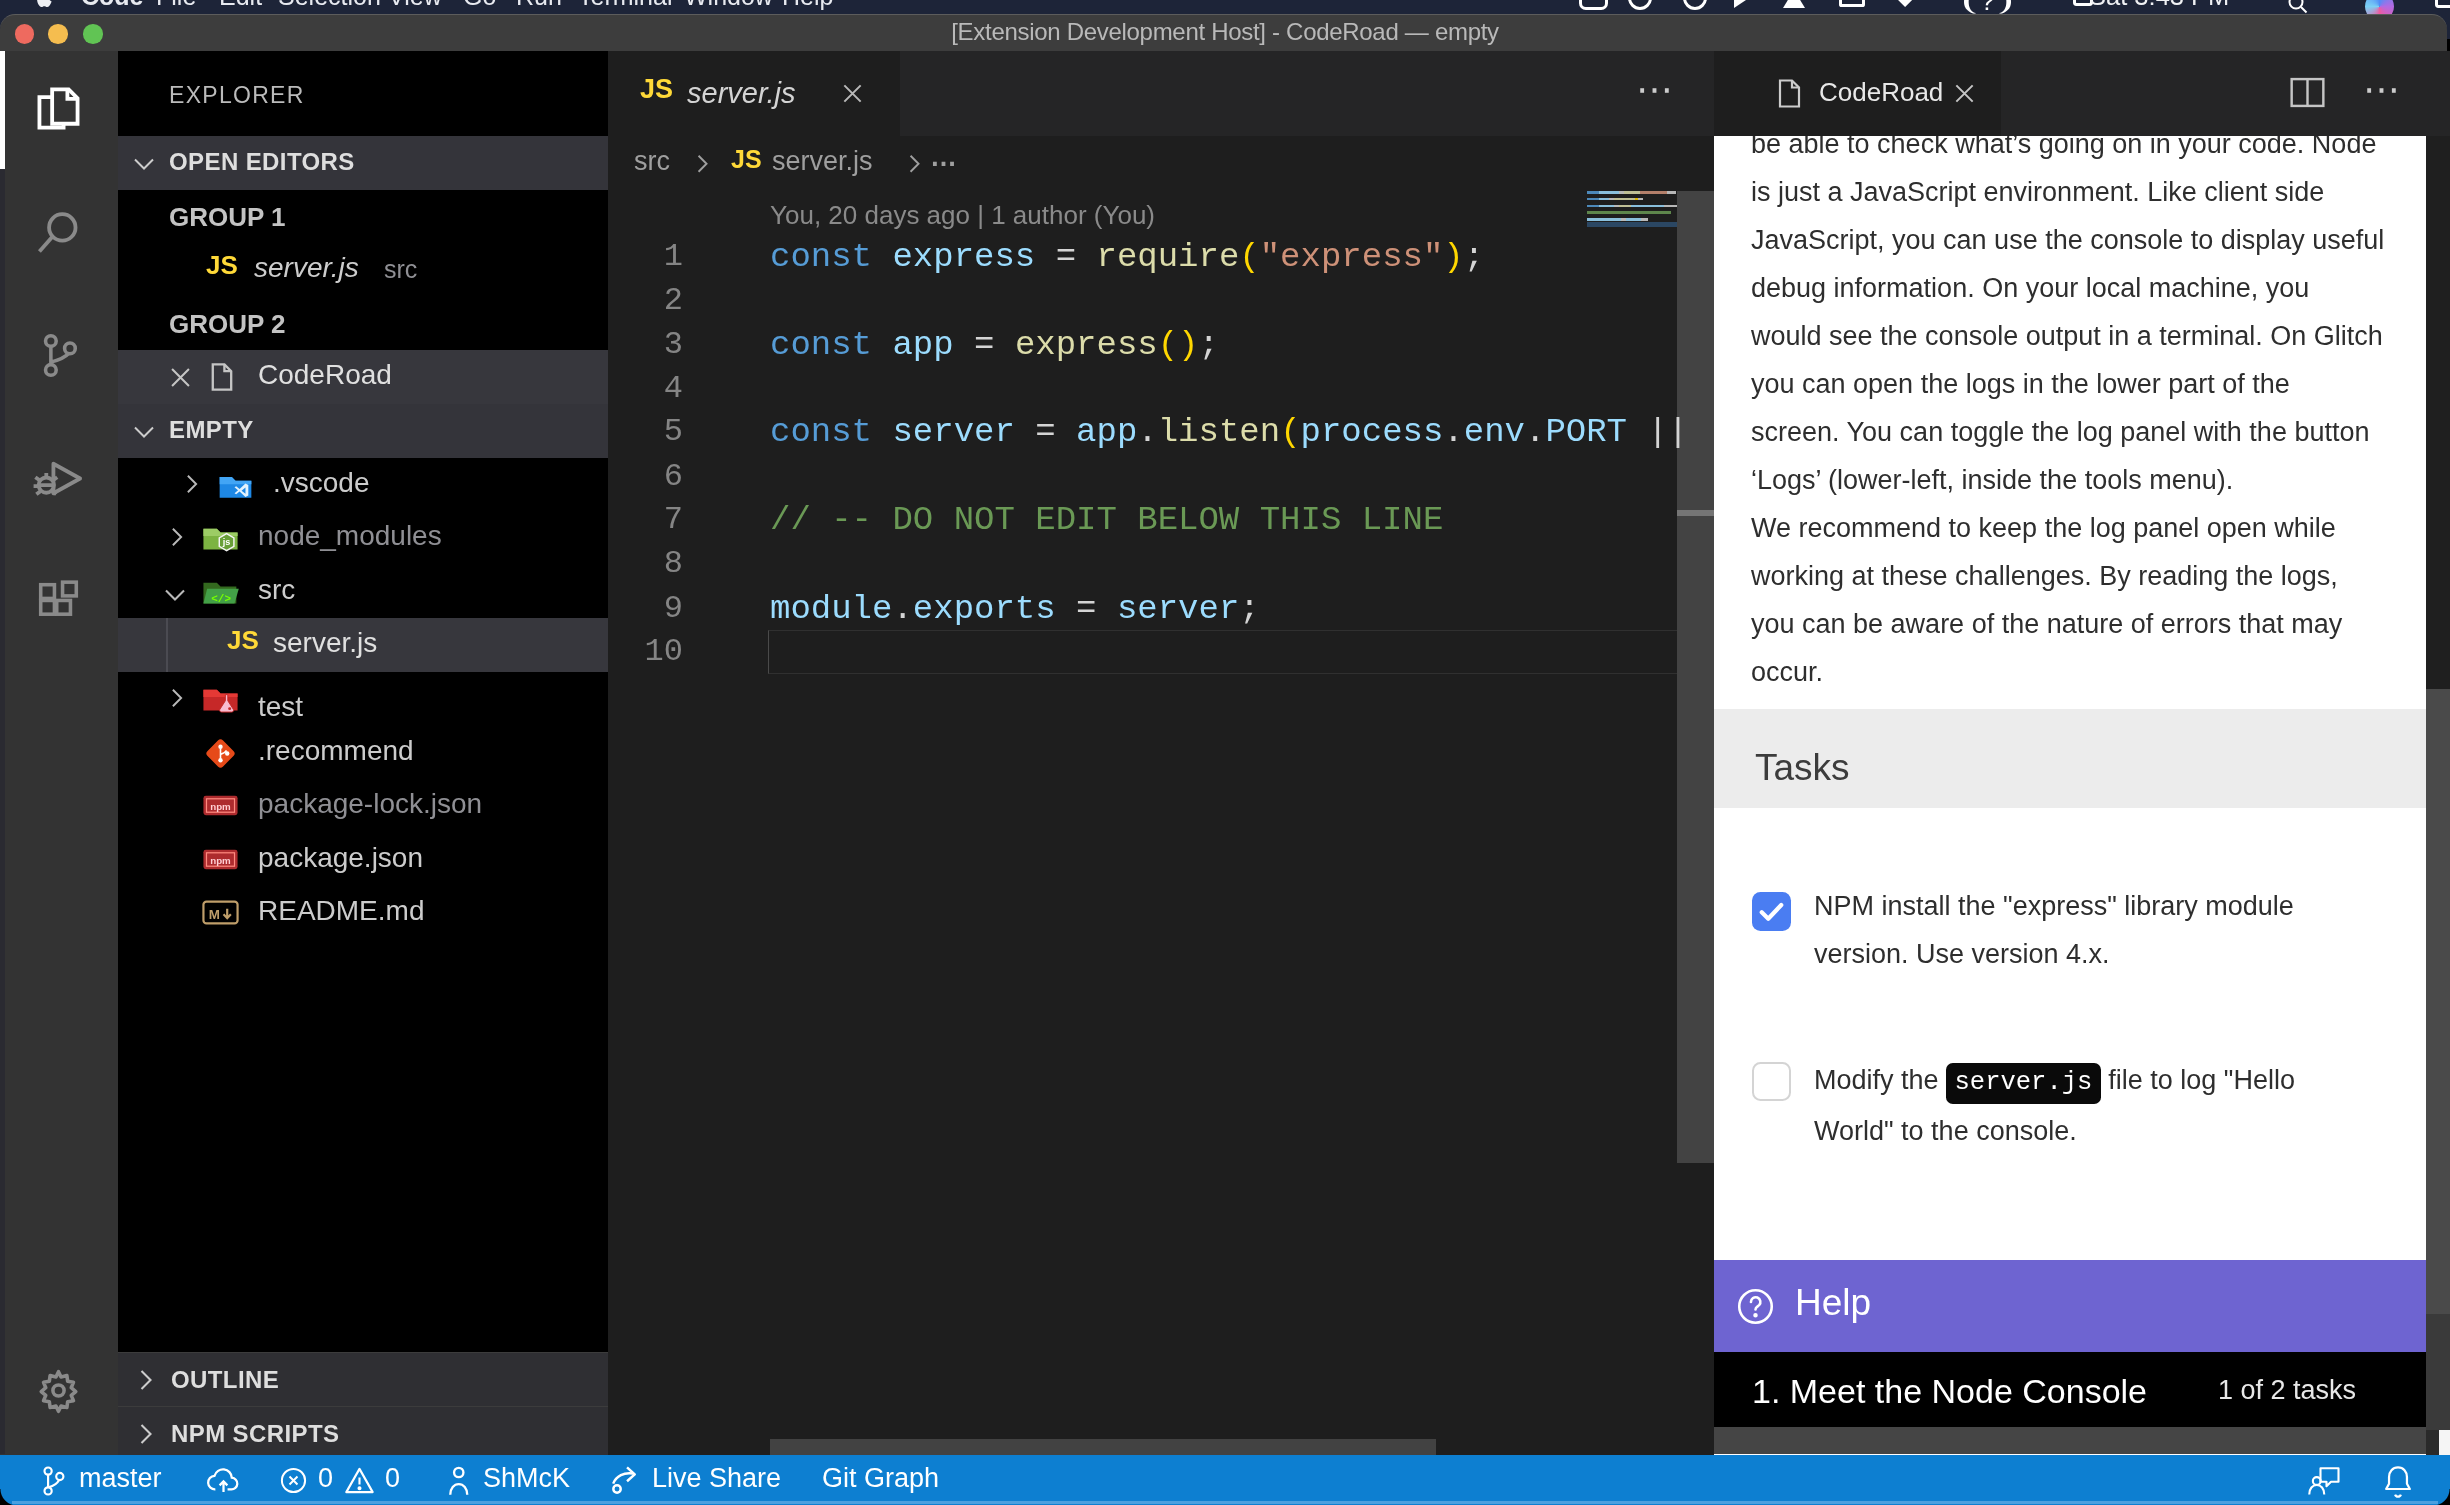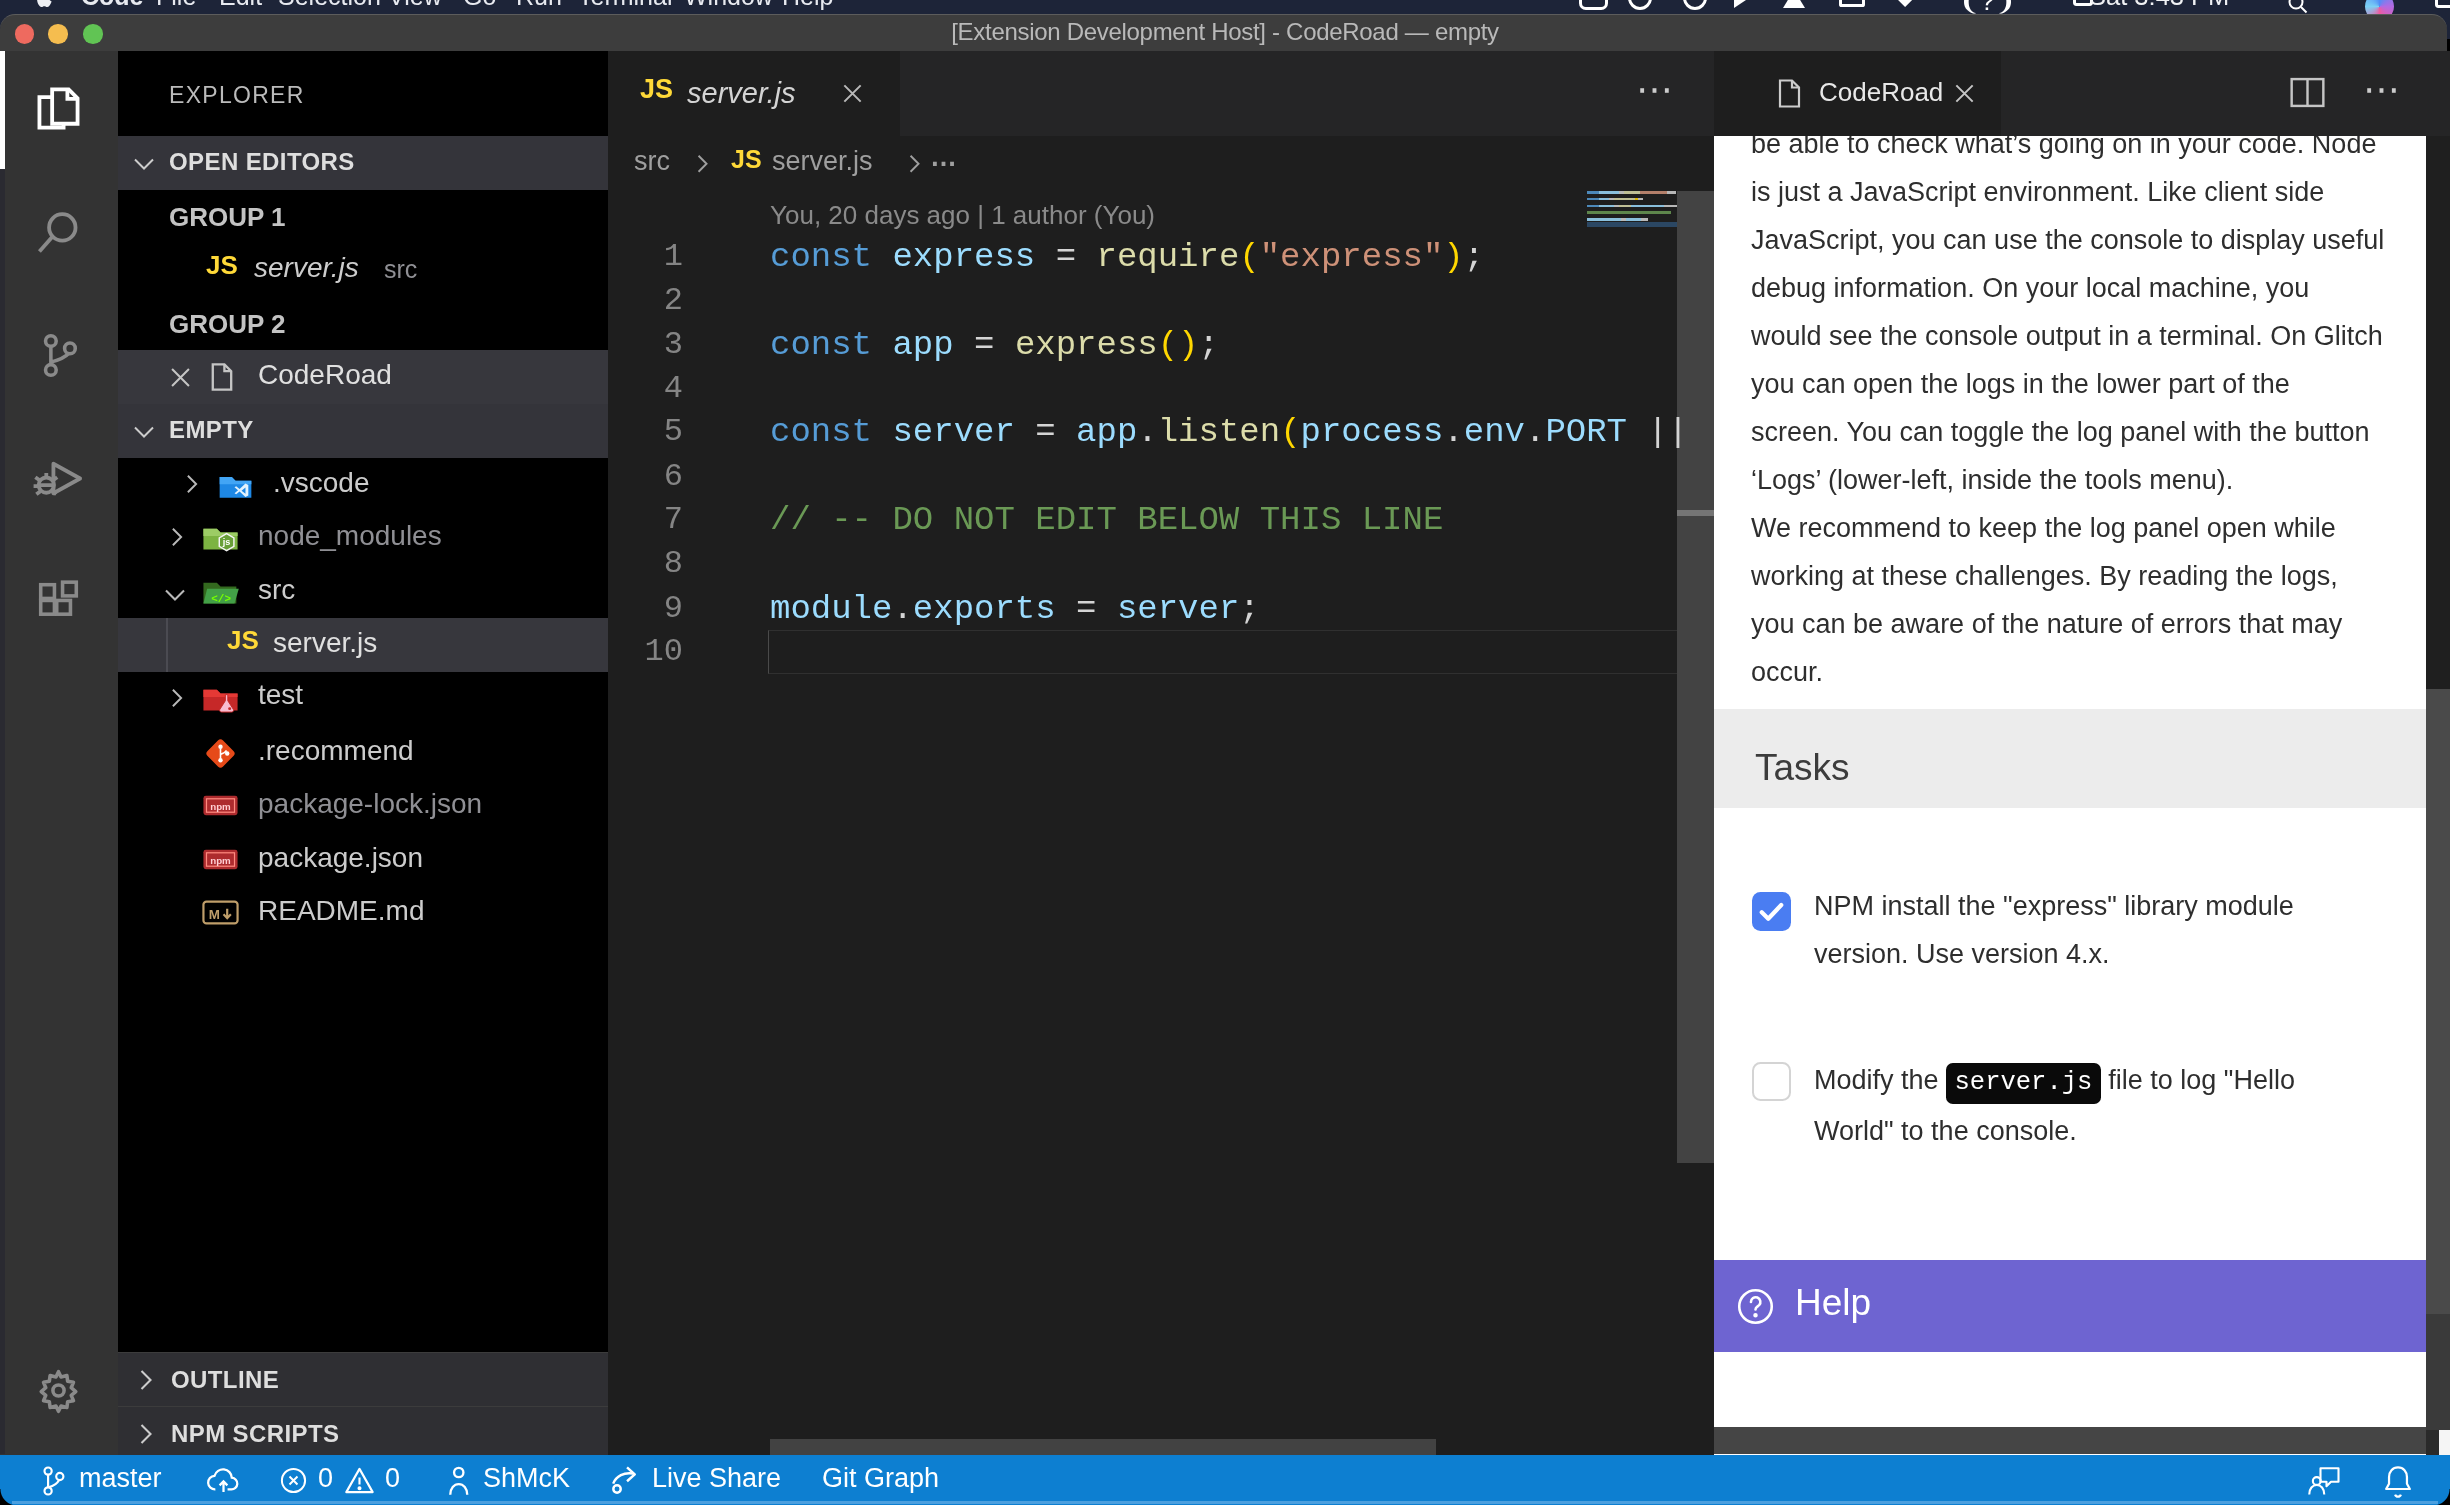--- a/index.html
+++ b/index.html
@@ -174,21 +174,21 @@
       <div class="abs" style="left:0;top:536px;width:490px;height:54px;">
         <svg class="abs" style="left:48px;top:15.3px;" width="22" height="22" viewBox="0 0 16 16">
             <path d="M5 2l6 6-6 6" stroke="#b9b9b9" stroke-width="1.4" fill="none"></path>
           </svg>
         <svg class="abs" style="left:83px;top:7.7px;" width="39" height="39" viewBox="0 0 32 32">
 <path d="M2 8h11l3 3h14v14H2z" fill="#c62828"></path>
 <path d="M2 8h11l3 3h14v3H2z" fill="#e53935"></path>
 <path d="M20 12v5l-4.5 7a1.5 1.5 0 001.3 2.3h8.4a1.5 1.5 0 001.3-2.3L22 17v-5z" fill="#f8bbd0" stroke="#c62828" stroke-width="0.8"></path>
 <circle cx="23.5" cy="23.5" r="1.2" fill="#c62828"></circle>
 </svg>
-        <div class="abs" style="left:140px;top:7px;">test</div>
+        <div class="abs" style="left:140px;top:19px;">test</div>
       </div>
 
       <div class="abs" style="left:0;top:590px;width:490px;height:54px;">
         <svg class="abs" style="left:83px;top:7.7px;" width="39" height="39" viewBox="0 0 32 32">
 <rect x="7" y="7" width="18" height="18" rx="3" transform="rotate(45 16 16)" fill="#e64a19"></rect>
 <circle cx="16" cy="10.5" r="1.8" fill="#fff"></circle>
             <circle cx="16" cy="21.5" r="1.8" fill="#fff"></circle>
             <circle cx="21.5" cy="16" r="1.8" fill="#fff"></circle>
 <path d="M16 12v8M16.5 16.5c2-0.5 3.5-1.5 4.5-3" stroke="#fff" stroke-width="1.3" fill="none"></path>
 </svg>
@@ -343,20 +343,24 @@
 
       <div class="abs" style="left:0;top:1124px;width:712px;height:92px;background:#6e64d1;">
         <svg class="abs" style="left:22px;top:27px;" width="39" height="39" viewBox="0 0 24 24" fill="none" stroke="#ffffff" stroke-width="1.6">
             <circle cx="12" cy="12" r="10"></circle>
             <path d="M9.2 9.2a2.9 2.9 0 115 2c-.9.9-2.2 1.2-2.2 2.6" stroke-linecap="round"></path>
             <circle cx="12" cy="17.4" r="0.6" fill="#ffffff"></circle>
           </svg>
         <div class="abs" style="left:81px;top:21px;color:#ffffff;font-size:37px;line-height:43px;">Help</div>
       </div>
 
+      <div class="abs" style="left:0;top:1216px;width:712px;height:76px;background:#000000;">
+        <div class="abs" style="left:38px;top:18px;color:#ffffff;font-size:34px;line-height:43px;">1. Meet the Node Console</div>
+        <div class="abs" style="right:70px;top:23px;color:#e8e8e8;font-size:27px;line-height:31px;">1 of 2 tasks</div>
+      </div>
 
       <div class="abs" style="left:0;top:1291px;width:712px;height:27px;background:#454545;"></div>
 
       <div class="abs" style="left:712px;top:0;width:24px;height:553px;background:#1f1f1f;"></div>
       <div class="abs" style="left:712px;top:553px;width:24px;height:625px;background:#4a4a4a;"></div>
       <div class="abs" style="left:712px;top:1178px;width:24px;height:116px;background:#3a3a3a;"></div>
       <div class="abs" style="left:712px;top:1294px;width:12.8px;height:25px;background:#2a2a2a;"></div>
       <div class="abs" style="left:725px;top:1294px;width:11px;height:25px;background:#f5f5f5;"></div>
     </div>
   </div>

